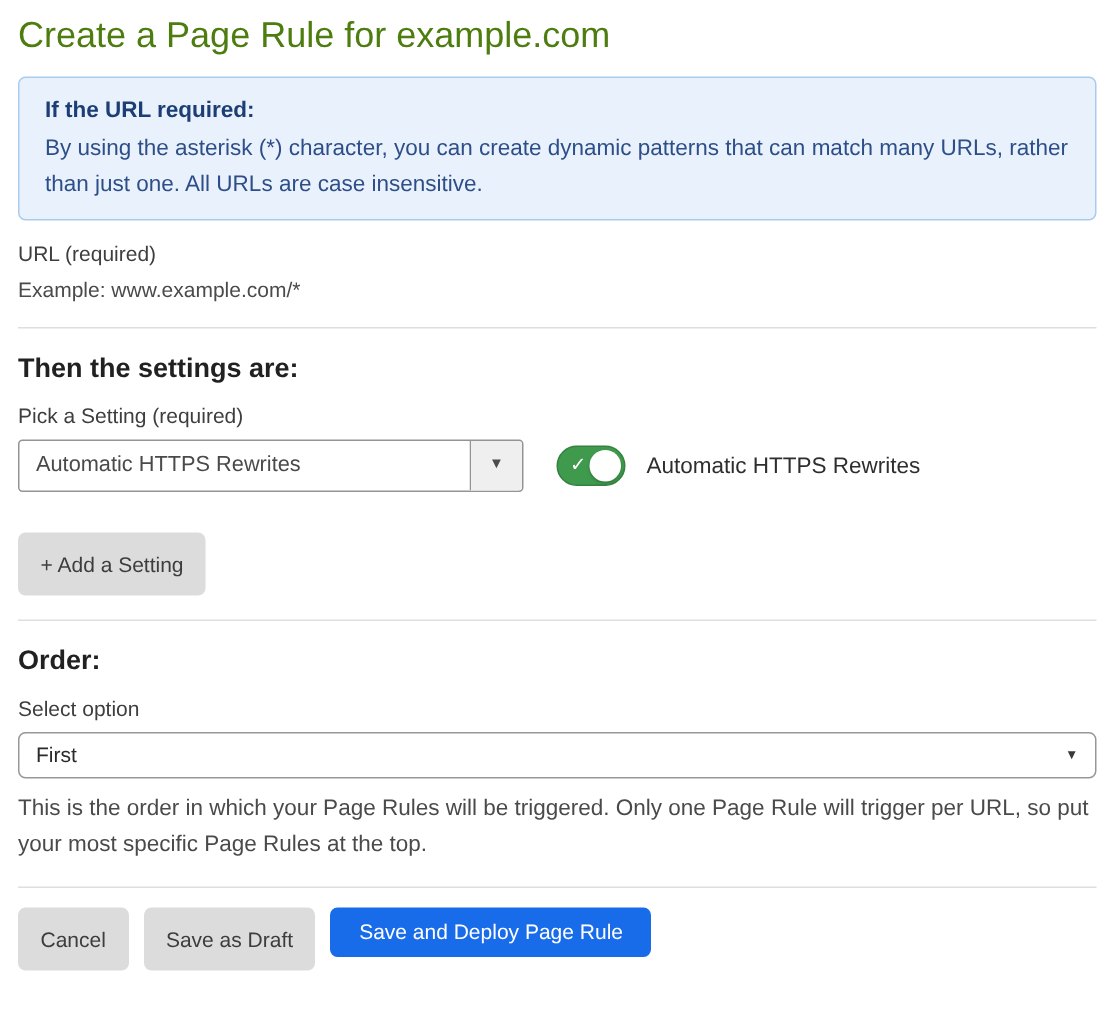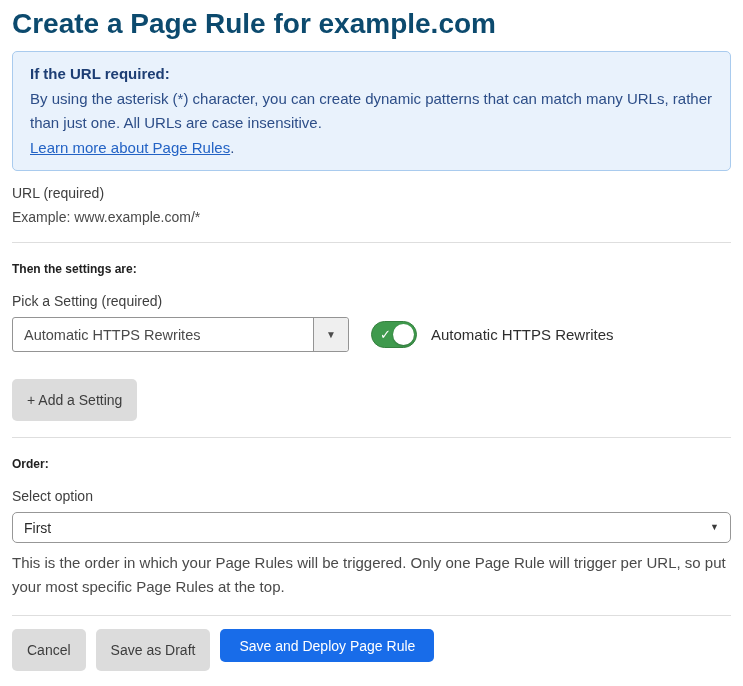--- a/index.html
+++ b/index.html
@@ -5,23 +5,23 @@
   * { box-sizing: border-box; }
   html, body { margin: 0; padding: 0; background: #ffffff; }
   body {
     width: 743px;
     font-family: "Liberation Sans", "DejaVu Sans", sans-serif;
     color: #333333;
   }
   .page { padding: 0 12px 6px 12px; }
 
   h1.page-title {
-    font-size: 28px;
-    font-weight: 700;
-    color: #0c4a6e;
+    font-size: 24px;
+    font-weight: 400;
+    color: #4d7c0f;
     margin: 12px 0 15px 0;
     line-height: 24px;
   }
 
   .info-box {
     background: #e9f2fc;
     border: 1px solid #a9cbee;
     border-radius: 5px;
     padding: 10px 17px;
     font-size: 15px;
@@ -59,21 +59,21 @@
     line-height: 17px;
   }
 
   hr.divider {
     border: none;
     border-top: 1px solid #dedede;
     margin: 16px 0 0 0;
   }
 
   h2.section-heading {
-    font-size: 12px;
+    font-size: 18px;
     font-weight: 700;
     color: #212121;
     margin: 17px 0 0 0;
     line-height: 19px;
   }
 
   .settings-row {
     display: flex;
     align-items: center;
     margin-top: 0;
@@ -200,23 +200,20 @@
 </head>
 <body>
 
 <div class="page">
 
   <h1 class="page-title">Create a Page Rule for example.com</h1>
 
   <div class="info-box">
     <div class="info-heading">If the URL required:</div>
     <div class="info-body">By using the asterisk (*) character, you can create dynamic patterns that can match many URLs, rather than just one. All URLs are case insensitive.</div>
-    <div class="info-link-line">
-      <a class="info-link">Learn more about Page Rules</a><span class="info-link-suffix">.</span>
-    </div>
   </div>
 
   <div class="field-label">URL (required)</div>
   <div class="helper">Example: www.example.com/*</div>
 
   <hr class="divider">
 
   <h2 class="section-heading">Then the settings are:</h2>
   <div class="field-label">Pick a Setting (required)</div>
 

